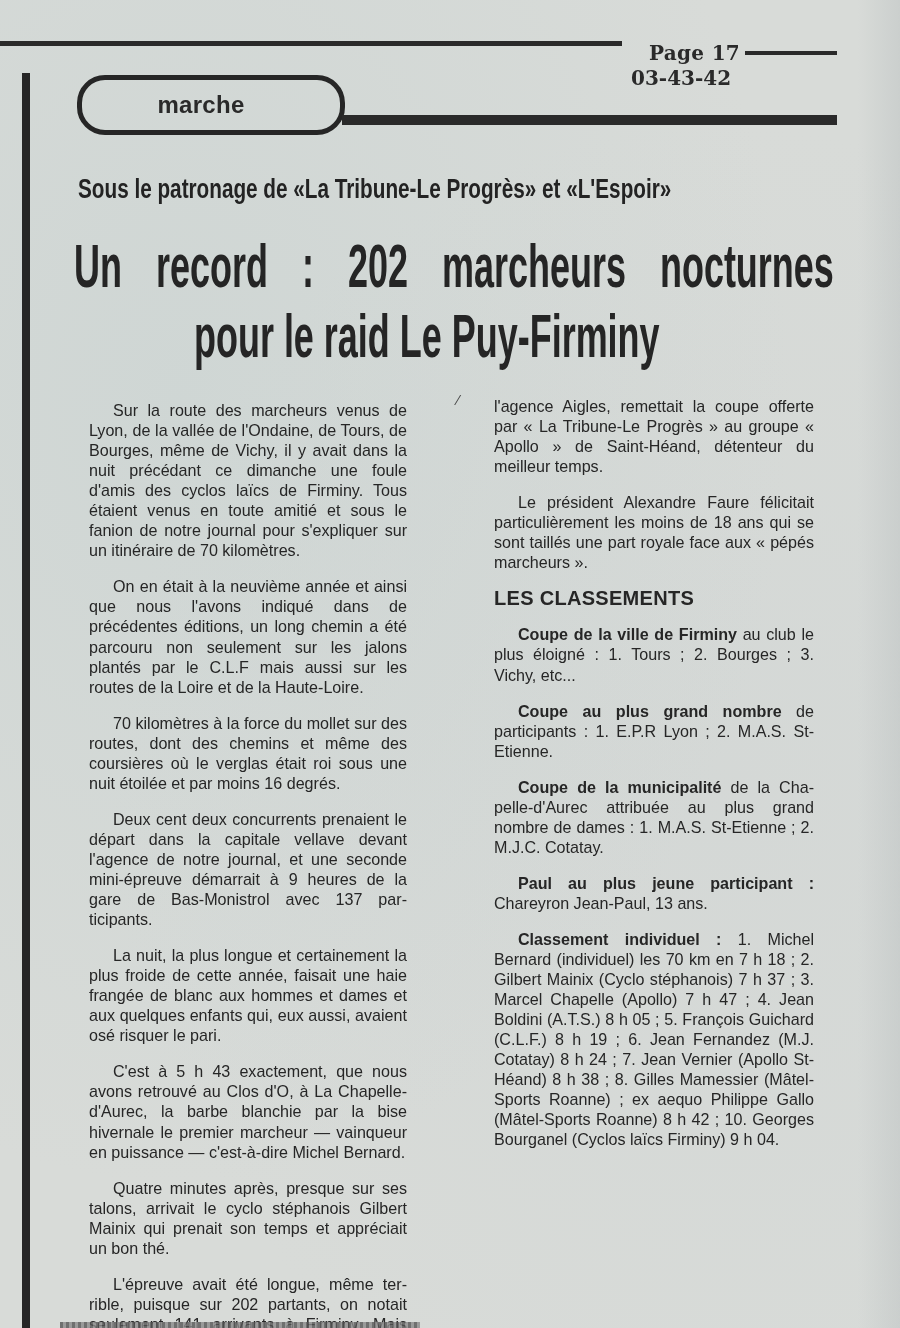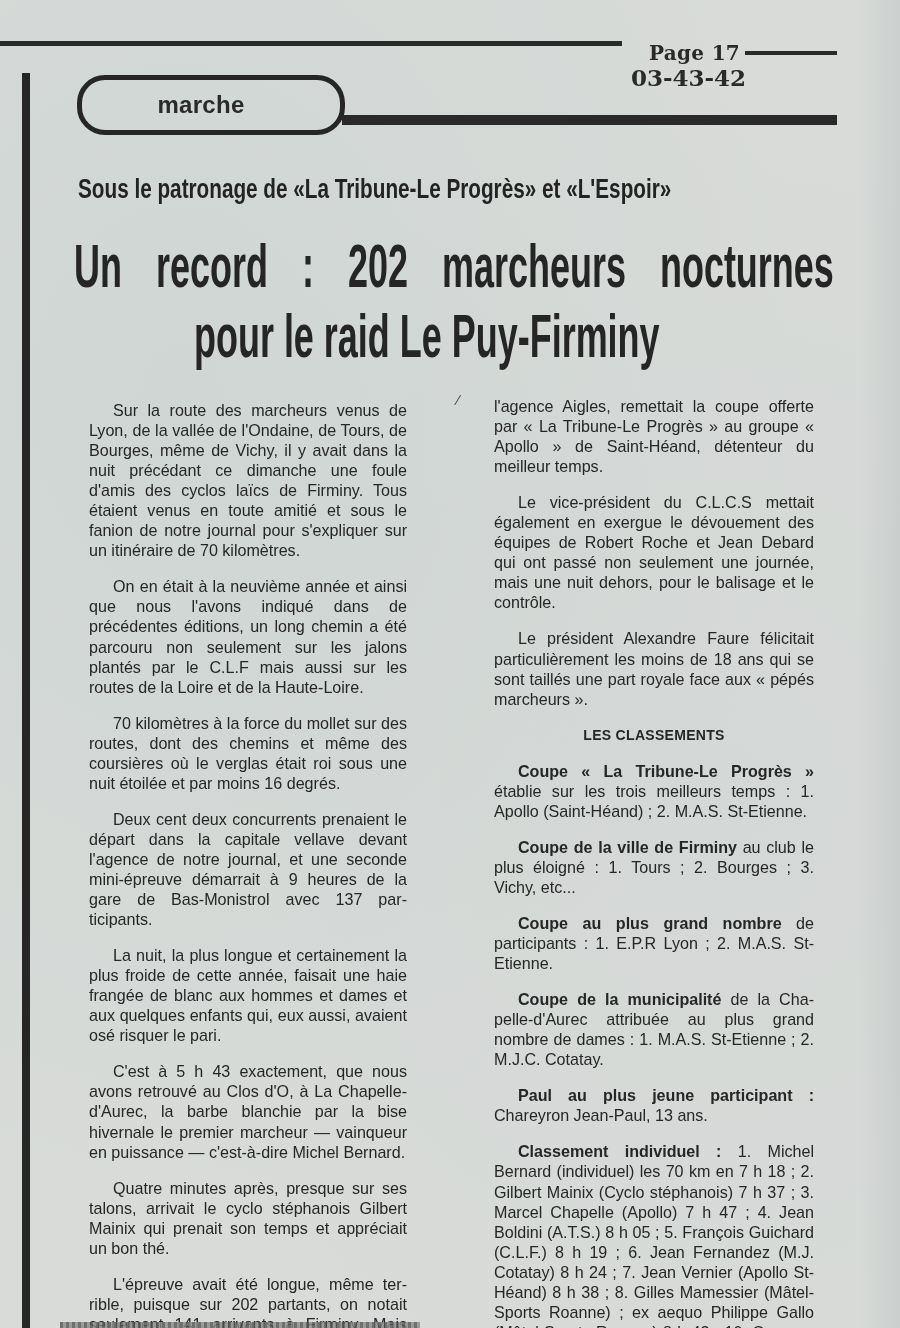--- a/index.html
+++ b/index.html
@@ -30,21 +30,21 @@
   .page-no {
     position: absolute; left: 633px; top: 42px;
     font-family: "DejaVu Serif", serif; font-weight: bold;
     font-size: 20px; line-height: 22px; color: #2a2a2a;
     letter-spacing: 0.3px;
     margin-left: 16px;
   }
   .page-date {
     position: absolute; left: 631px; top: 67px;
     font-family: "DejaVu Serif", serif; font-weight: bold;
-    font-size: 23px; line-height: 22px; color: #2a2a2a;
+    font-size: 20px; line-height: 22px; color: #2a2a2a;
   }
   .left-bar {
     position: absolute; left: 22px; top: 73px; width: 8px; height: 1255px;
     background: #262626;
   }
   .tab {
     position: absolute; left: 77px; top: 75px; width: 268px; height: 60px;
     border: 5px solid #262626; border-radius: 28px;
     box-sizing: border-box;
     display: flex; align-items: center; justify-content: center;
@@ -85,21 +85,21 @@
   .col {
     position: absolute; top: 384px; width: 350px;
     font-size: 16.1px; line-height: 20.05px; color: #262626;
     text-align: justify; hyphens: manual;
   }
   .col-left { left: 73px; }
   .col-right { left: 478px; width: 352px; top: 380px; }
   .col p { margin: 16px; text-indent: 24px; }
   .col p.noindent { text-indent: 0; }
   .cls-title {
-    text-align: center; font-weight: bold; font-size: 14px;
+    font-weight: bold; font-size: 20px;
     margin: 22px 0 11px 0; letter-spacing: 0.3px; text-indent: 0 !important;
   }
   .col b { font-weight: bold; }
   .mark {
     position: absolute; left: 457px; top: 392px; font-size: 14px; color: #444;
   }
   .bottom-strip {
     position: absolute; left: 60px; top: 1322px; width: 360px; height: 6px;
     background: repeating-linear-gradient(90deg, #555 0 3px, #8a8a8a 3px 6px);
     opacity: 0.8;
@@ -141,24 +141,22 @@
   <p>La nuit, la plus longue et certainement la plus froide de cette année, faisait une haie frangée de blanc aux hommes et dames et aux quelques enfants qui, eux aussi, avaient osé risquer le pari.</p>
   <p>C'est à 5 h 43 exactement, que nous avons retrouvé au Clos d'O, à La Cha­pelle-d'Aurec, la barbe blanchie par la bise hivernale le premier marcheur — vainqueur en puissance — c'est-à-dire Michel Bernard.</p>
   <p>Quatre minutes après, presque sur ses talons, arrivait le cyclo stéphanois Gilbert Mainix qui prenait son temps et appréciait un bon thé.</p>
   <p>L'épreuve avait été longue, même ter­rible, puisque sur 202 partants, on notait seulement 141 arrivants à Firminy. Mais c'était tout de même un succès ainsi que le soulignait M. Nicolas à l'instant même où M. Paul Chappel, chef-adjoint de</p>
 </div>
 
 <div class="mark">⁄</div>
 
 <div class="col col-right">
   <p class="noindent">l'agence Aigles, remettait la coupe offerte par « La Tribune-Le Progrès » au groupe « Apollo » de Saint-Héand, détenteur du meilleur temps.</p>
-  <p>Le vice-président du C.L.C.S mettait également en exergue le dévouement des équipes de Robert Roche et Jean Debard qui ont passé non seulement une journée, mais une nuit dehors, pour le balisage et le contrôle.</p>
   <p>Le président Alexandre Faure félicitait particulièrement les moins de 18 ans qui se sont taillés une part royale face aux « pépés marcheurs ».</p>
   <p class="cls-title">LES CLASSEMENTS</p>
-  <p><b>Coupe « La Tribune-Le Progrès »</b><span> établie sur les trois meilleurs temps : 1. Apollo (Saint-Héand) ; 2. M.A.S. St-Etienne.</span></p>
   <p><b>Coupe de la ville de Firminy</b><span> au club le plus éloigné : 1. Tours ; 2. Bourges ; 3. Vichy, etc...</span></p>
   <p><b>Coupe au plus grand nombre</b><span> de participants : 1. E.P.R Lyon ; 2. M.A.S. St-Etienne.</span></p>
   <p><b>Coupe de la municipalité</b><span> de la Cha­pelle-d'Aurec attribuée au plus grand nombre de dames : 1. M.A.S. St-Etienne ; 2. M.J.C. Cotatay.</span></p>
   <p><b>Paul au plus jeune participant :</b><span> Chareyron Jean-Paul, 13 ans.</span></p>
   <p><b>Classement individuel :</b><span> 1. Michel Bernard (individuel) les 70 km en 7 h 18 ; 2. Gilbert Mainix (Cyclo stéphanois) 7 h 37 ; 3. Marcel Chapelle (Apollo) 7 h 47 ; 4. Jean Boldini (A.T.S.) 8 h 05 ; 5. François Guichard (C.L.F.) 8 h 19 ; 6. Jean Fernandez (M.J. Cotatay) 8 h 24 ; 7. Jean Vernier (Apollo St-Héand) 8 h 38 ; 8. Gilles Mamessier (Mâtel-Sports Roanne) ; ex aequo Philippe Gallo (Mâtel-Sports Roanne) 8 h 42 ; 10. Georges Bourganel (Cyclos laïcs Firminy) 9 h 04.</span></p>
 </div>
 
 <div class="bottom-strip"></div>
 <div class="right-edge"></div>
 

